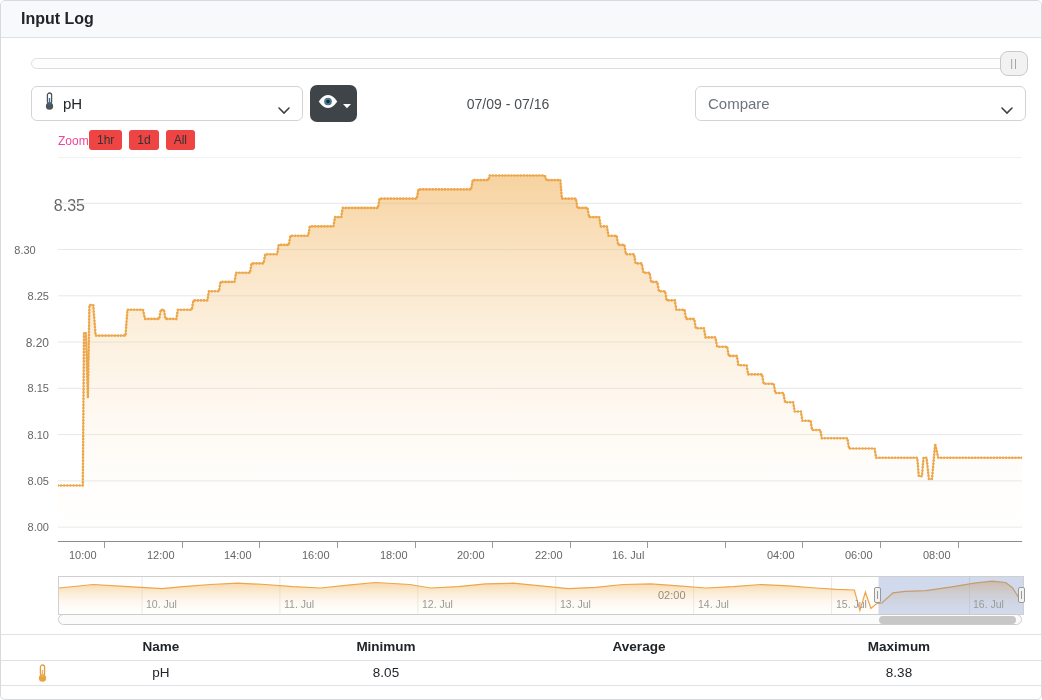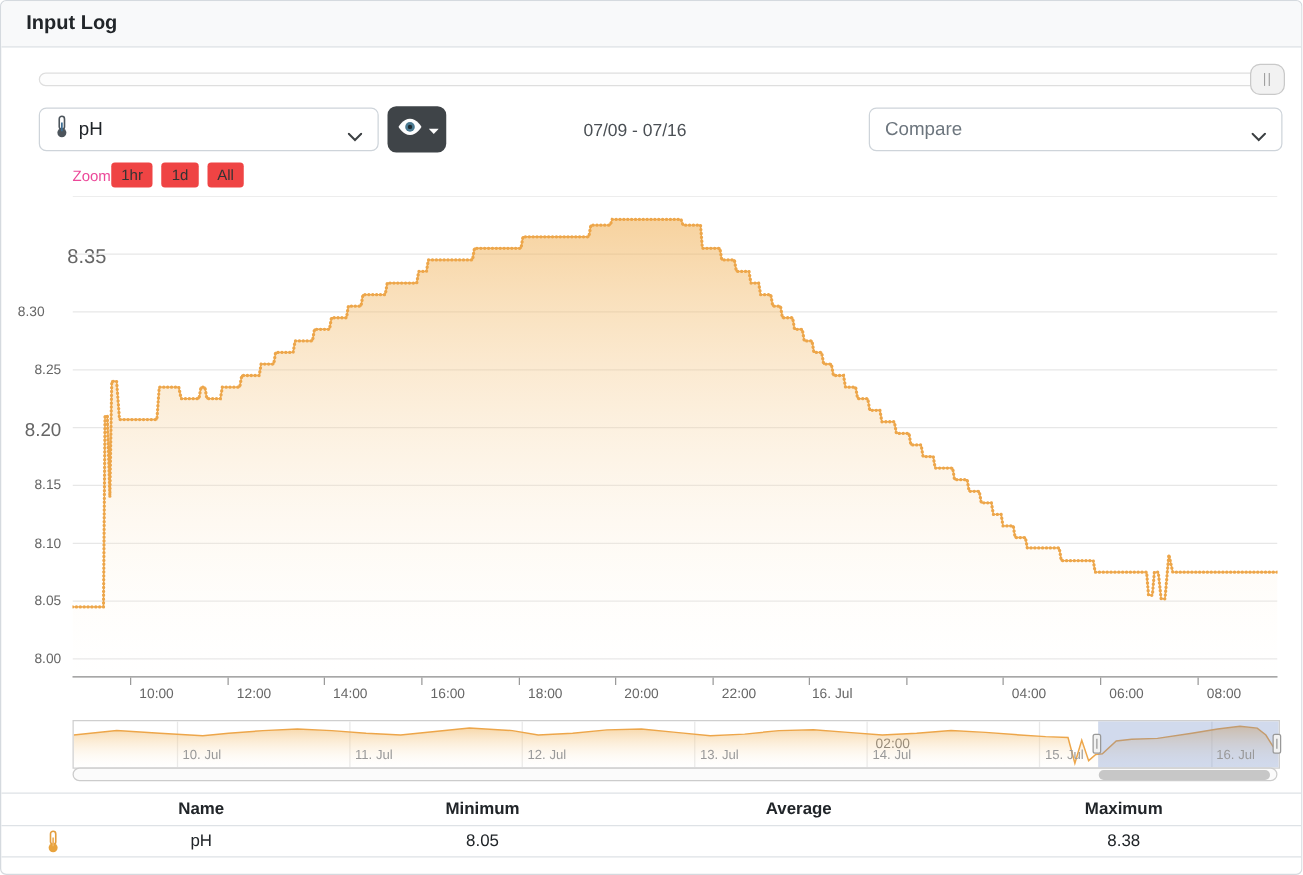--- a/index.html
+++ b/index.html
@@ -19,21 +19,21 @@
   .eye-btn{position:absolute;left:309px;top:84px;width:47px;height:37px;background:#3f4448;border-radius:7px;display:flex;align-items:center;justify-content:center;cursor:pointer;}
   .date-range{position:absolute;left:357px;top:95px;width:300px;text-align:center;font-size:14px;color:#4a4f54;}
   
   .zoom-label{position:absolute;left:57px;top:133px;font-size:12px;color:#ec4899;}
   .zoom-btns{position:absolute;left:88px;top:129px;display:flex;gap:7px;}
   .zoom-btn{background:#ef4444;border-radius:3px;font-size:12px;color:#333;padding:3px 8px;cursor:pointer;}
   .plot{position:absolute;left:57px;top:156px;width:964px;height:384px;}
   .ylabels div{position:absolute;width:48px;text-align:right;font-size:11px;color:#666;}
   .xaxis-line{position:absolute;left:57px;top:540px;width:964px;border-top:1px solid #8a8a8a;}
   .xtick{position:absolute;top:541px;width:1px;height:6px;background:#9a9a9a;}
-  .xlabel{position:absolute;top:548px;width:70px;margin-left:-35px;text-align:right;font-size:11px;color:#666;}
+  .xlabel{position:absolute;top:548px;width:70px;margin-left:-35px;text-align:left;font-size:11px;color:#666;}
   
   .nav{position:absolute;left:57px;top:575px;width:964px;height:37px;border:1px solid #cfcfcf;box-sizing:content-box;}
   .nav-label{position:absolute;font-size:10.5px;color:#999;top:597px;}
   .nav-handle{position:absolute;width:7px;height:16px;top:586px;background:#f2f2f2;border:1px solid #999;border-radius:2px;box-sizing:border-box;cursor:ew-resize;}
   .nav-handle::after{content:"";position:absolute;left:2px;top:3px;width:1px;height:8px;background:#999;}
   .scroll-track{position:absolute;left:57px;top:613px;width:964px;height:11px;background:#fbfbfb;border:1px solid #cccccc;border-radius:6px;box-sizing:border-box;}
   .scroll-thumb{position:absolute;top:615px;height:8px;background:#c7c7c7;border-radius:4px;cursor:pointer;}
   
   .sum-table{position:absolute;left:0;right:0;top:633px;}
   .t-head{position:relative;height:25px;border-top:1px solid #dee2e6;border-bottom:1px solid #dee2e6;}
@@ -102,21 +102,21 @@
       <div class="zoom-btn">1hr</div>
       <div class="zoom-btn">1d</div>
       <div class="zoom-btn">All</div>
     </div>
 
   <div class="ylabels" id="y-labels">
       <div style="position: absolute; left: 0px; width: 48px; text-align: right; font-size: 11px; color: rgb(102, 102, 102); top: 520px;">8.00</div>
       <div style="position: absolute; left: 0px; width: 48px; text-align: right; font-size: 11px; color: rgb(102, 102, 102); top: 474px;">8.05</div>
       <div style="position: absolute; left: 0px; width: 48px; text-align: right; font-size: 11px; color: rgb(102, 102, 102); top: 428px;">8.10</div>
       <div style="position: absolute; left: 0px; width: 48px; text-align: right; font-size: 11px; color: rgb(102, 102, 102); top: 381px;">8.15</div>
-      <div style="position: absolute; left: 0px; width: 48px; text-align: right; font-size: 15px; color: rgb(102, 102, 102); top: 335px;">8.20</div>
+      <div style="position: absolute; left: 0px; width: 48px; text-align: right; font-size: 12px; color: rgb(102, 102, 102); top: 335px;">8.20</div>
       <div style="position: absolute; left: 0px; width: 48px; text-align: right; font-size: 11px; color: rgb(102, 102, 102); top: 289px;">8.25</div>
       <div style="position: absolute; left: 0px; width: 48px; text-align: center; font-size: 11px; color: rgb(102, 102, 102); top: 243px;">8.30</div>
       <div style="position: absolute; left: 0px; width: 48px; text-align: right; font-size: 16px; color: rgb(102, 102, 102); top: 196px; margin-left: 36px;">8.35</div>
     </div>
   <div class="plot">
     <svg id="plot-svg" width="964" height="384">
         <defs>
           <linearGradient id="gfill" x1="0" y1="0" x2="0" y2="1">
             <stop offset="0%" stop-color="rgba(240,174,80,0.55)"></stop>
             <stop offset="100%" stop-color="rgba(255,253,248,0.04)"></stop>

